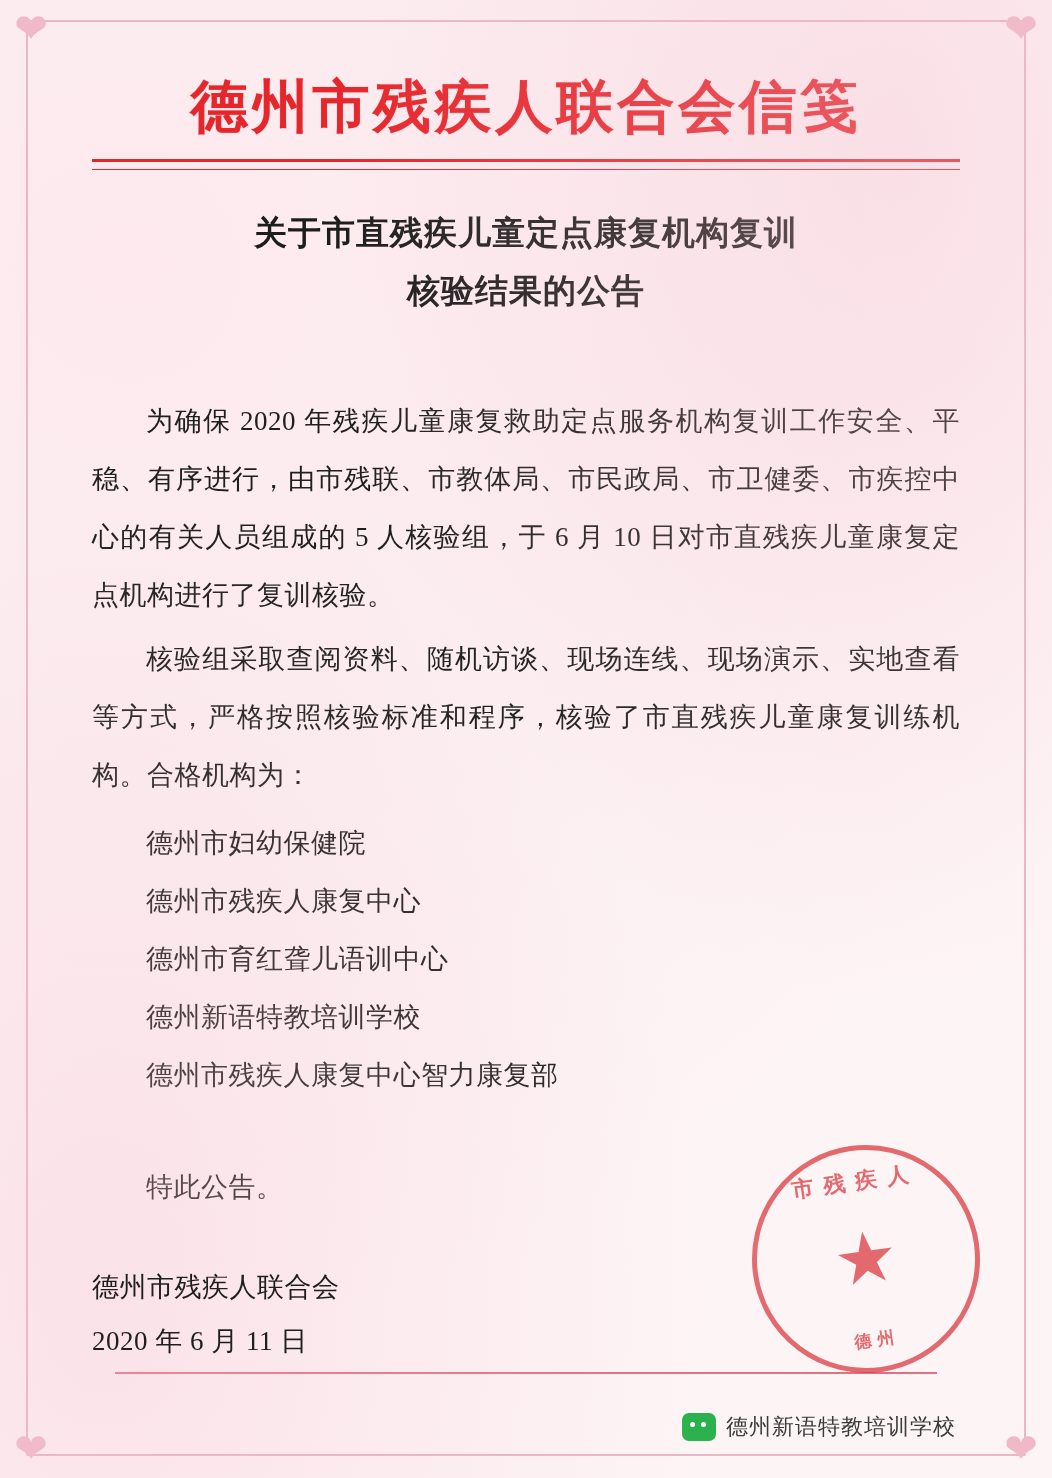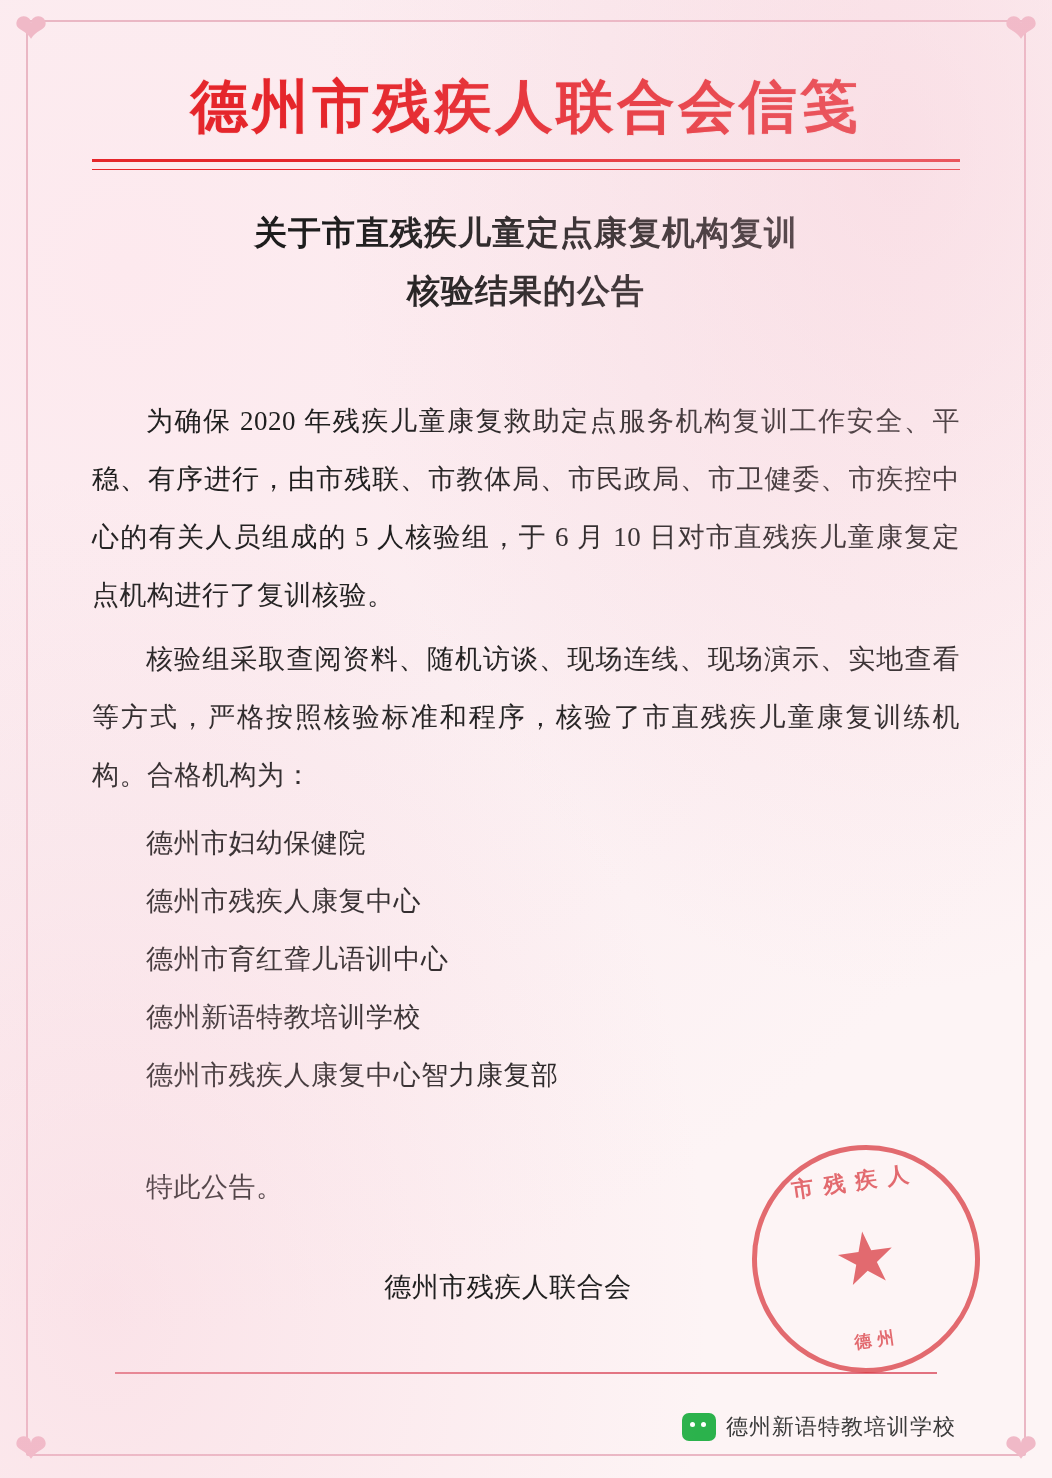--- a/index.html
+++ b/index.html
@@ -122,21 +122,21 @@
     line-height: 2.15;
   }
   .closing {
     margin-top: 54px;
     text-indent: 2em;
   }
 
   
   .sign-block {
     margin-top: 44px;
-    text-align: center;
+    text-align: left;
     padding-right: 36px;
     font-size: 27px;
     line-height: 2.0;
     position: relative;
     z-index: 2;
   }
 
   
   .seal {
     position: absolute;
@@ -251,20 +251,21 @@
         <li>德州市残疾人康复中心</li>
         <li>德州市育红聋儿语训中心</li>
         <li>德州新语特教培训学校</li>
         <li>德州市残疾人康复中心智力康复部</li>
       </ul>
 
       <p class="para closing">特此公告。</p>
 
       <div class="sign-block">
         <div>德州市残疾人联合会</div>
+        <div>2020 年 6 月 11 日</div>
       </div>
     </div>
 
   </div>
 
   <div class="seal">
     <div class="seal-top">市残疾人</div>
     <div class="seal-star">★</div>
     <div class="seal-bottom">德州</div>
   </div>

